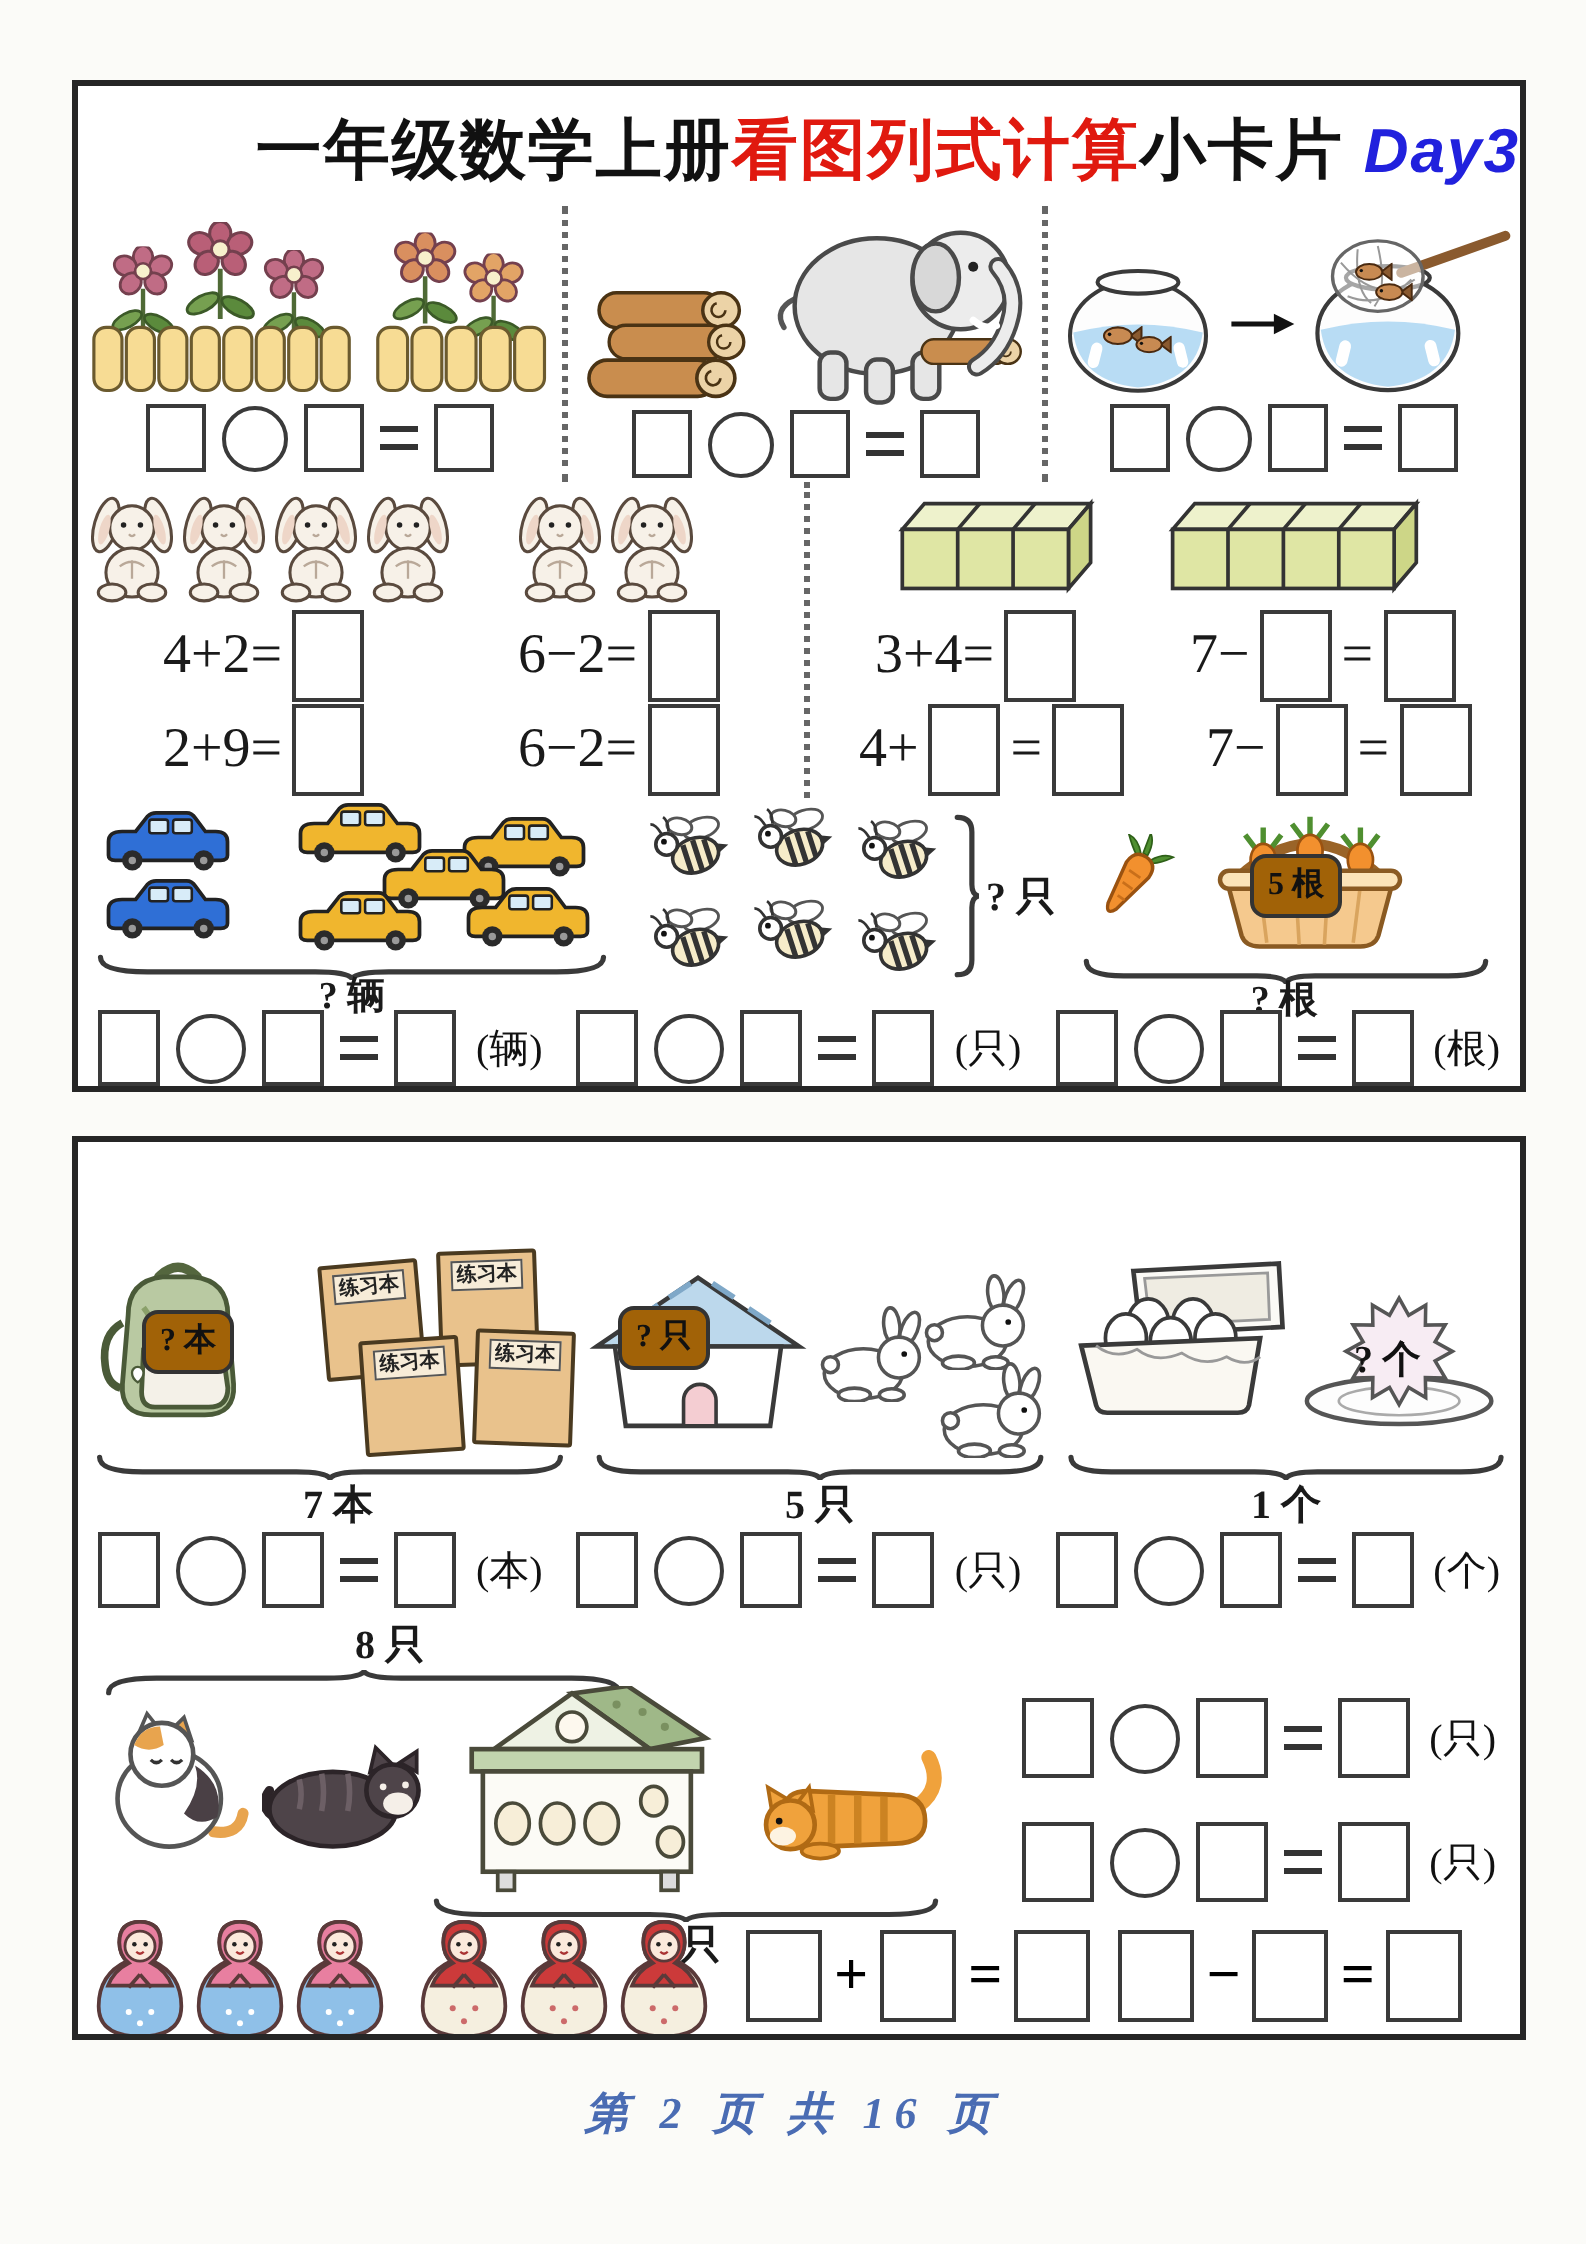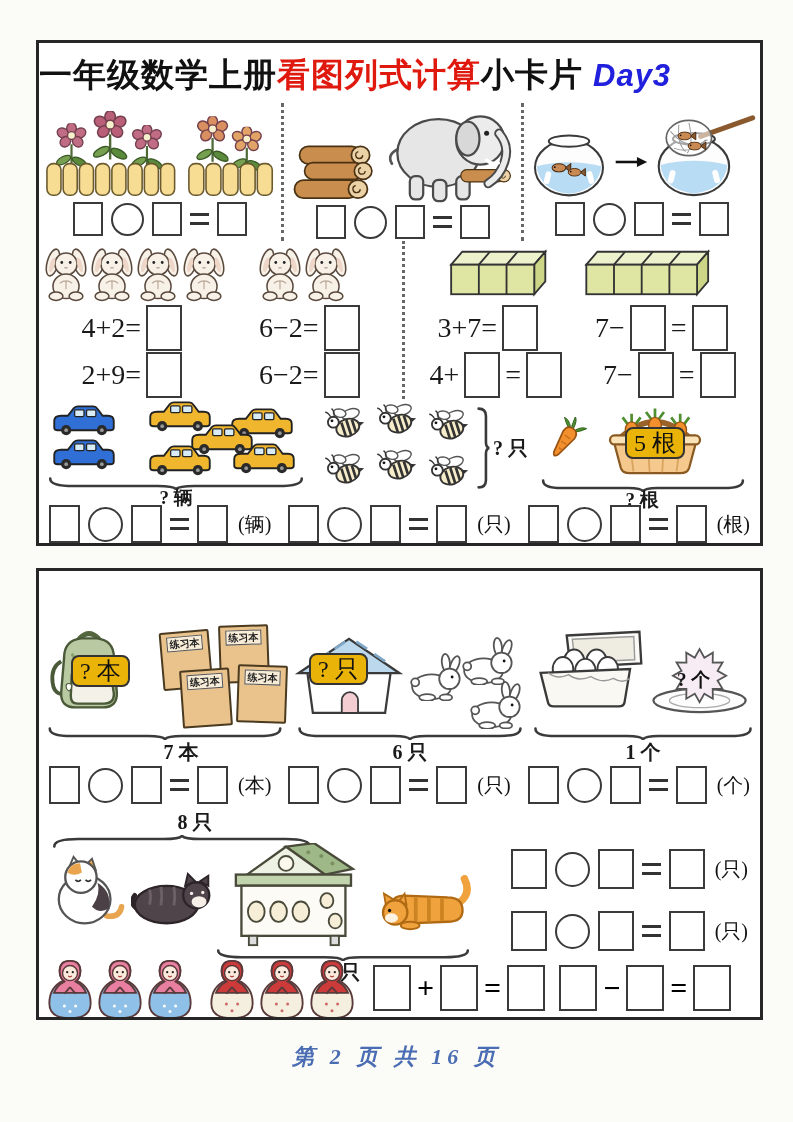--- a/index.html
+++ b/index.html
@@ -1,21 +1,21 @@
 <!DOCTYPE html>
 <html><head>
 <meta charset="utf-8">
 <style>
 *{margin:0;padding:0;box-sizing:border-box}
 html,body{width:793px;height:1122px}
 body{background:#fbfbf8;font-family:"Liberation Serif","DejaVu Serif",serif;position:relative;overflow:hidden}
 .card{position:absolute;left:36px;background:#fff;border:3px solid #262626;overflow:hidden}
 #card-day3{top:40px;width:727px;height:506px}
 #card-day4{top:568px;width:727px;height:452px}
-.card-title{position:absolute;top:10px;left:0;width:100%;text-align:left;font-weight:900;font-size:33px;white-space:nowrap;color:#111;letter-spacing:1px}
+.card-title{position:absolute;top:10px;left:0;width:100%;text-align:right;font-weight:900;font-size:33px;white-space:nowrap;color:#111;letter-spacing:1px}
 .card-title .red{color:#e0190f}
 .card-title .day{color:#2121dd;font-style:italic;font-family:"Liberation Sans","DejaVu Sans",sans-serif;font-weight:bold;font-size:31px;margin-left:10px}
 .sect{position:absolute;left:0;width:100%}
 .cols3{display:flex}
 .col{display:flex;flex-direction:column;align-items:center}
 .divider{border-right:3px dotted #666}
 .picrow{display:flex;align-items:flex-end;justify-content:center;width:100%;flex:1}
 .shape-eq{display:flex;align-items:center;gap:8px}
 .bx{display:inline-block;border:2.5px solid #3a3a3a;background:#fff}
 .b1{width:30px;height:34px}
@@ -24,21 +24,21 @@
 .crc{display:inline-block;width:33px;height:33px;border:2.5px solid #3a3a3a;border-radius:50%;background:#fff}
 .crc.c2{width:35px;height:35px}
 .eqsign{display:inline-block;width:19px;height:12px;border-top:3px solid #333;border-bottom:3px solid #333}
 .unit{font-size:20px;color:#111;margin-left:2px;white-space:nowrap}
 .texteq{font-size:28px;color:#1a1a1a;display:flex;align-items:center;gap:5px;white-space:nowrap}
 .texteq .bx{width:36px;height:46px}
 .eqrow{display:flex;justify-content:space-around;align-items:center;height:48px;padding:0 4px}
 .grp{position:relative}
 .abs{position:absolute}
 .qlabel{position:absolute;font-size:20px;font-weight:bold;color:#1a1a1a;text-align:center;white-space:nowrap}
-.tag{position:absolute;background:#eab308;border:2.5px solid #333;border-radius:8px;padding:0 7px;font-size:24px;font-weight:normal;color:#111;white-space:nowrap;line-height:28px}
+.tag{position:absolute;background:#a16207;border:2.5px solid #333;border-radius:8px;padding:0 7px;font-size:16px;font-weight:bold;color:#111;white-space:nowrap;line-height:28px}
 .star-label{position:absolute;font-size:19px;font-weight:bold;color:#111;white-space:nowrap}
 .notebook{position:absolute;width:50px;height:58px;background:#e9c28c;border:2px solid #4a3a20;border-radius:2px;text-align:center}
 .nb-t{display:block;margin:3px auto 0;width:36px;font-size:10px;font-weight:bold;color:#222;background:#f7ecd8;border:1px solid #555;line-height:13px}
 .nb-l{margin:5px auto 0;width:30px;border-top:1.5px solid #6a5230}
 .footer{position:absolute;top:1042px;left:0;width:100%;text-align:center;color:#4a6cb3;font-size:22px;font-weight:bold;font-style:italic;letter-spacing:5px}
 svg.flip{transform:scaleY(-1)}
 </style>
 </head>
 <body>
 
@@ -438,21 +438,21 @@
       <div style="height:64px;display:flex;align-items:center;justify-content:center;gap:26px">
         <svg width="108" height="48">
             <use href="#cube3"></use>
           </svg>
         <svg width="138" height="48">
             <use href="#cube4"></use>
           </svg>
       </div>
       <div class="eqrow">
         <div class="texteq">
-            <span>3+7=</span>
+            <span>3+4=</span>
             <span class="bx"></span>
           </div>
         <div class="texteq">
             <span>7−</span>
             <span class="bx"></span>
             <span>=</span>
             <span class="bx"></span>
           </div>
       </div>
       <div class="eqrow">
@@ -575,40 +575,40 @@
           <use href="#backpack"></use>
         </svg>
       <span class="tag" style="left:28px;top:30px">? 本</span>
       <div class="notebook" style="left:118px;top:6px;transform:rotate(-5deg)"><span class="nb-t">练习本</span><span class="nb-l"></span><span class="nb-l"></span></div>
       <div class="notebook" style="left:176px;top:0;transform:rotate(-2deg)"><span class="nb-t">练习本</span><span class="nb-l"></span><span class="nb-l"></span></div>
       <div class="notebook" style="left:138px;top:44px;transform:rotate(-4deg)"><span class="nb-t">练习本</span><span class="nb-l"></span><span class="nb-l"></span></div>
       <div class="notebook" style="left:194px;top:40px;transform:rotate(2deg)"><span class="nb-t">练习本</span><span class="nb-l"></span><span class="nb-l"></span></div>
       <svg class="abs" style="left:2px;top:102px" width="240" height="13">
           <use href="#braceh"></use>
         </svg>
-      <span class="qlabel" style="left:16px;top:114px;width:244px">7 本</span>
+      <span class="qlabel" style="left:4px;top:114px;width:244px">7 本</span>
     </div>
     <div class="grp" style="width:238px">
       <svg class="abs" style="left:0;top:8px" width="112" height="84">
           <use href="#rhouse"></use>
         </svg>
       <span class="tag" style="left:16px;top:28px">? 只</span>
       <svg class="abs" style="left:116px;top:28px" width="56" height="48">
           <use href="#rabbit"></use>
         </svg>
       <svg class="abs" style="left:168px;top:12px" width="56" height="48">
           <use href="#rabbit"></use>
         </svg>
       <svg class="abs" style="left:176px;top:56px" width="56" height="48">
           <use href="#rabbit"></use>
         </svg>
       <svg class="abs" style="left:2px;top:102px" width="230" height="13">
           <use href="#braceh"></use>
         </svg>
-      <span class="qlabel" style="left:0;top:114px;width:234px">6 只</span>
+      <span class="qlabel" style="left:0;top:114px;width:234px">5 只</span>
     </div>
     <div class="grp" style="flex:1">
       <svg class="abs" style="left:4px;top:4px" width="110" height="82">
           <use href="#carton"></use>
         </svg>
       <svg class="abs" style="left:118px;top:22px" width="102" height="68">
           <use href="#plate"></use>
         </svg>
       <span class="star-label" style="left:146px;top:42px">? 个</span>
       <svg class="abs" style="left:0;top:102px" width="224" height="13">

